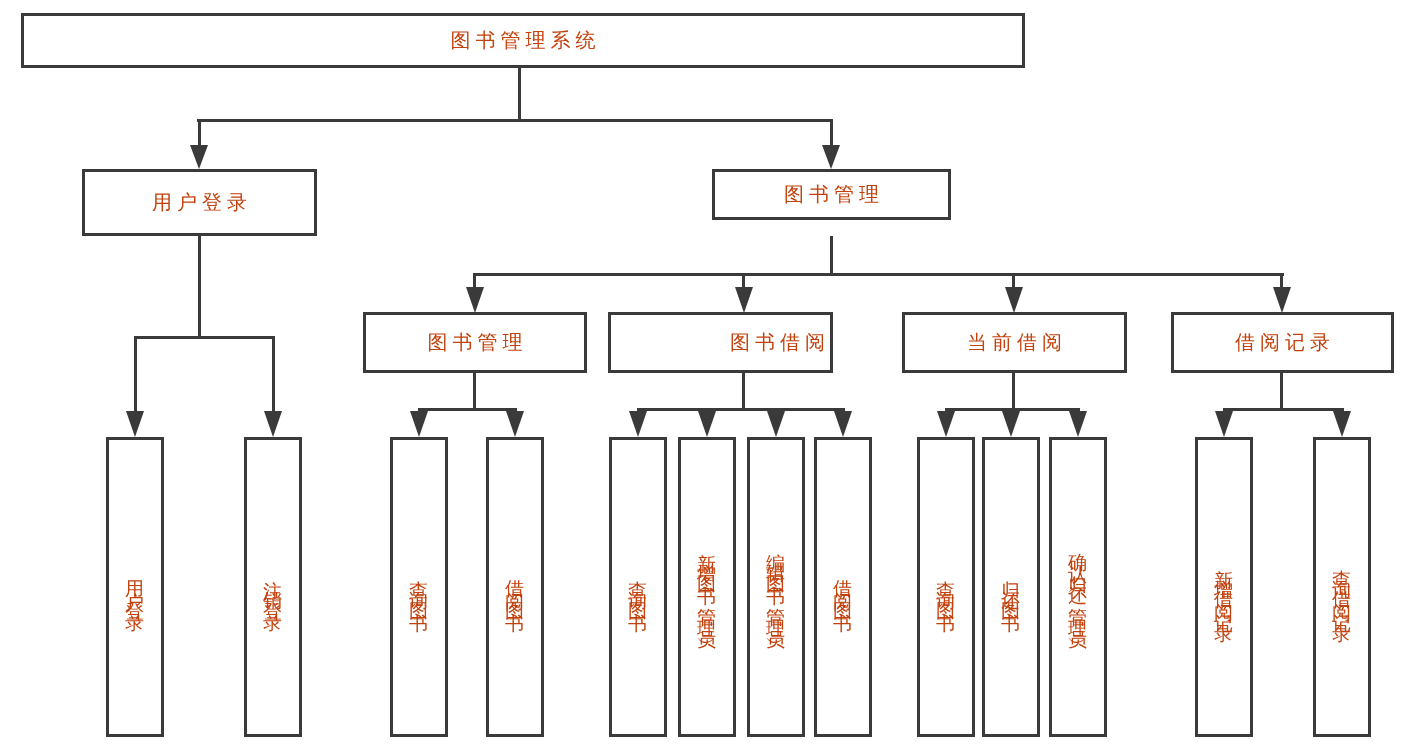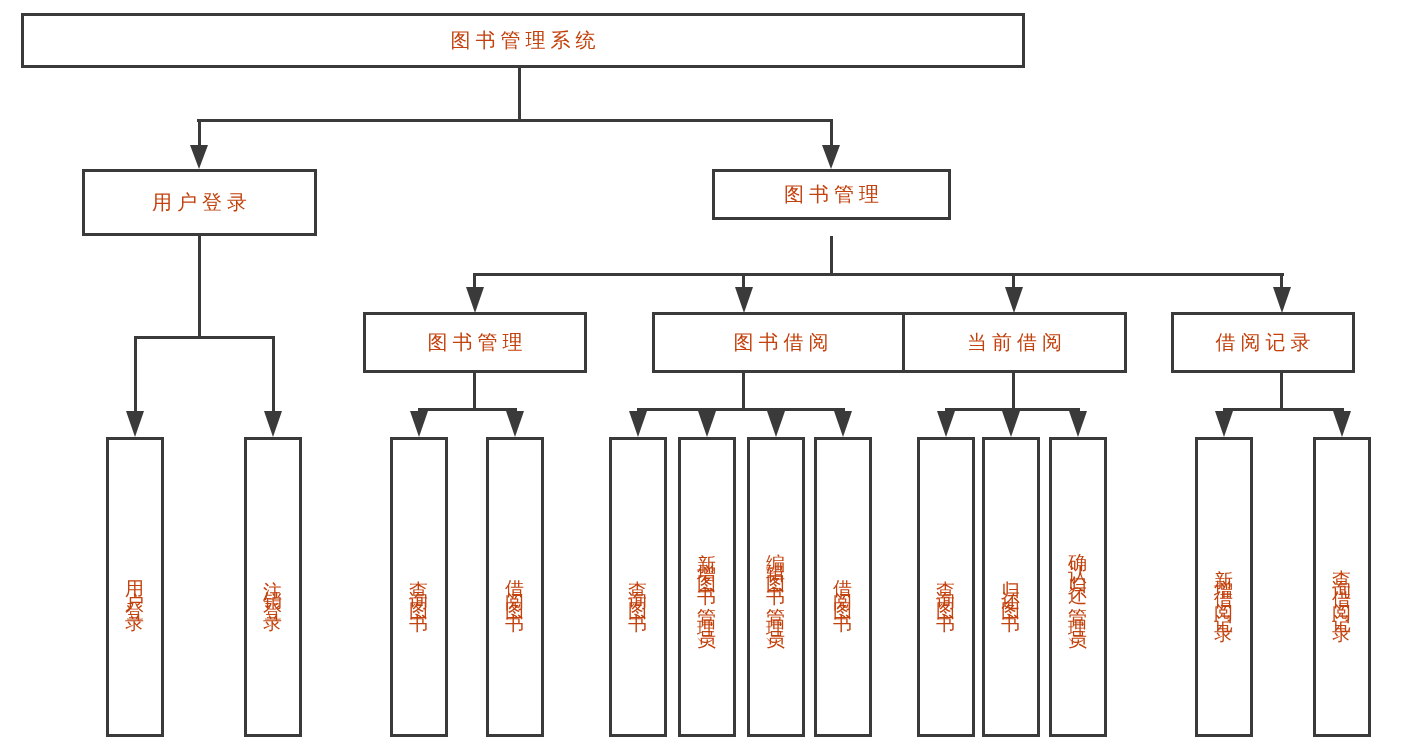--- a/index.html
+++ b/index.html
@@ -95,27 +95,27 @@
   <div class="vline" style="left:742px; top:273px; height:18px;"></div>
   <div class="arrow" style="left:735px; top:287px;"></div>
   <div class="vline" style="left:1012px; top:273px; height:18px;"></div>
   <div class="arrow" style="left:1005px; top:287px;"></div>
   <div class="vline" style="left:1280px; top:273px; height:18px;"></div>
   <div class="arrow" style="left:1273px; top:287px;"></div>
 
   <div class="box" style="left:363px; top:312px; width:224px; height:61px;">
     <span class="hlabel">图书管理</span>
   </div>
-  <div class="box" style="left:652px; top:312px; width:258px; height:61px;">
+  <div class="box" style="left:608px; top:312px; width:225px; height:61px;justify-content:flex-end;">
     <span class="hlabel">图书借阅</span>
   </div>
   <div class="box" style="left:902px; top:312px; width:225px; height:61px;">
     <span class="hlabel">当前借阅</span>
   </div>
-  <div class="box" style="left:1171px; top:312px; width:184px; height:61px;">
+  <div class="box" style="left:1171px; top:312px; width:223px; height:61px;">
     <span class="hlabel">借阅记录</span>
   </div>
 
   <div class="vline" style="left:473px; top:373px; height:38px;"></div>
   <div class="hline" style="left:418px; top:408px; width:99px;"></div>
   <div class="arrow" style="left:410px; top:411px;"></div>
   <div class="arrow" style="left:506px; top:411px;"></div>
 
   <div class="vline" style="left:742px; top:373px; height:38px;"></div>
   <div class="hline" style="left:637px; top:408px; width:208px;"></div>

